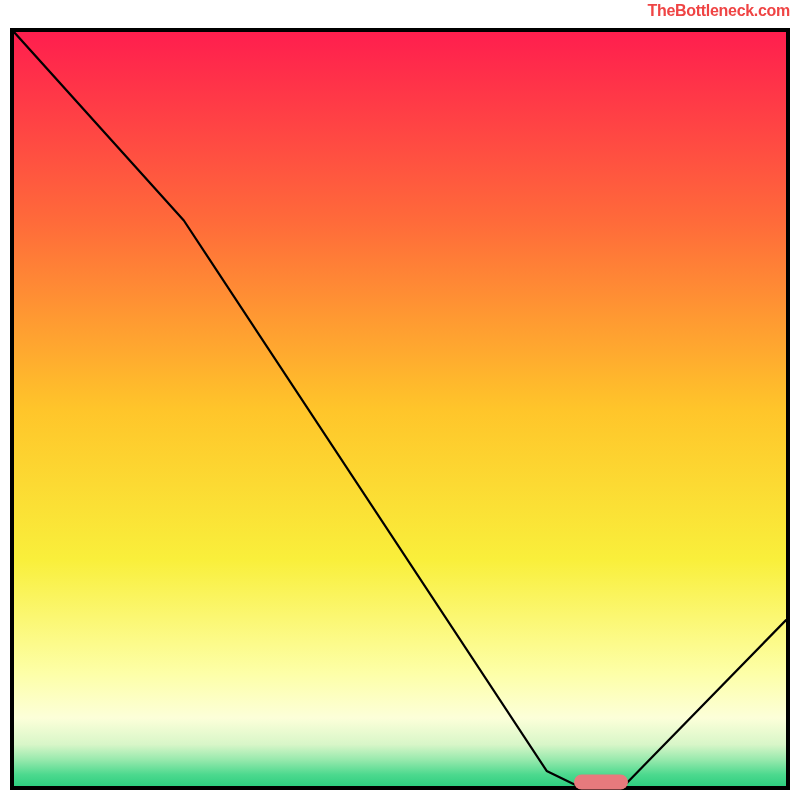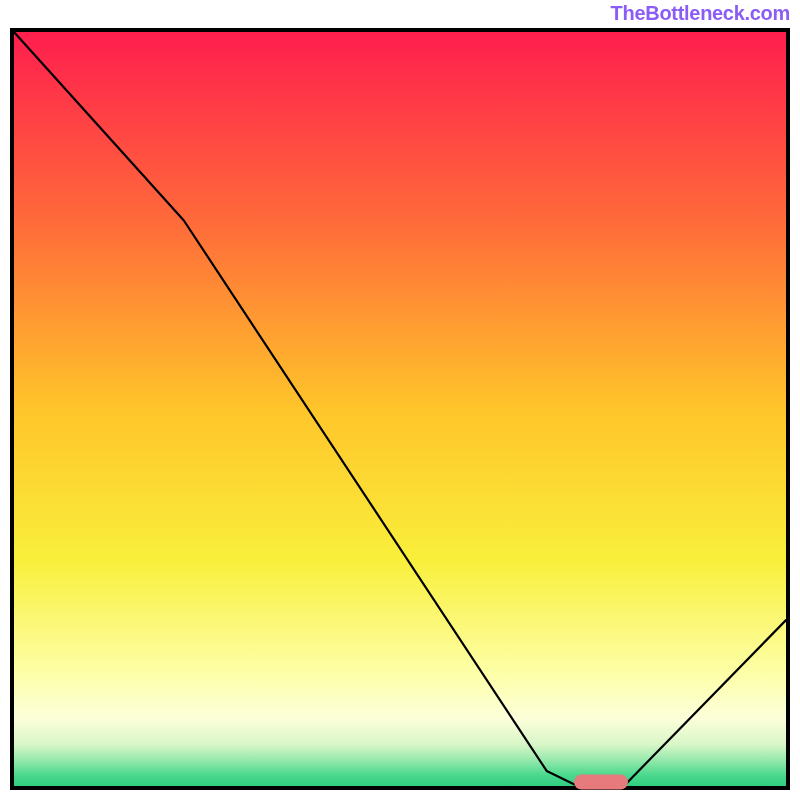--- a/index.html
+++ b/index.html
@@ -8,23 +8,23 @@
     width: 800px;
     height: 800px;
     background: #ffffff;
     overflow: hidden;
   }
   .watermark {
     position: absolute;
     top: 2px;
     right: 10px;
     font-family: Arial, Helvetica, sans-serif;
-    font-size: 20px;
+    font-size: 16px;
     font-weight: bold;
-    color: #8b5cf6;
+    color: #ef4444;
     letter-spacing: -0.3px;
     z-index: 5;
   }
   .plot-outer {
     position: absolute;
     left: 10px;
     top: 28px;
     width: 780px;
     height: 762px;
     border: 4px solid #000000;

